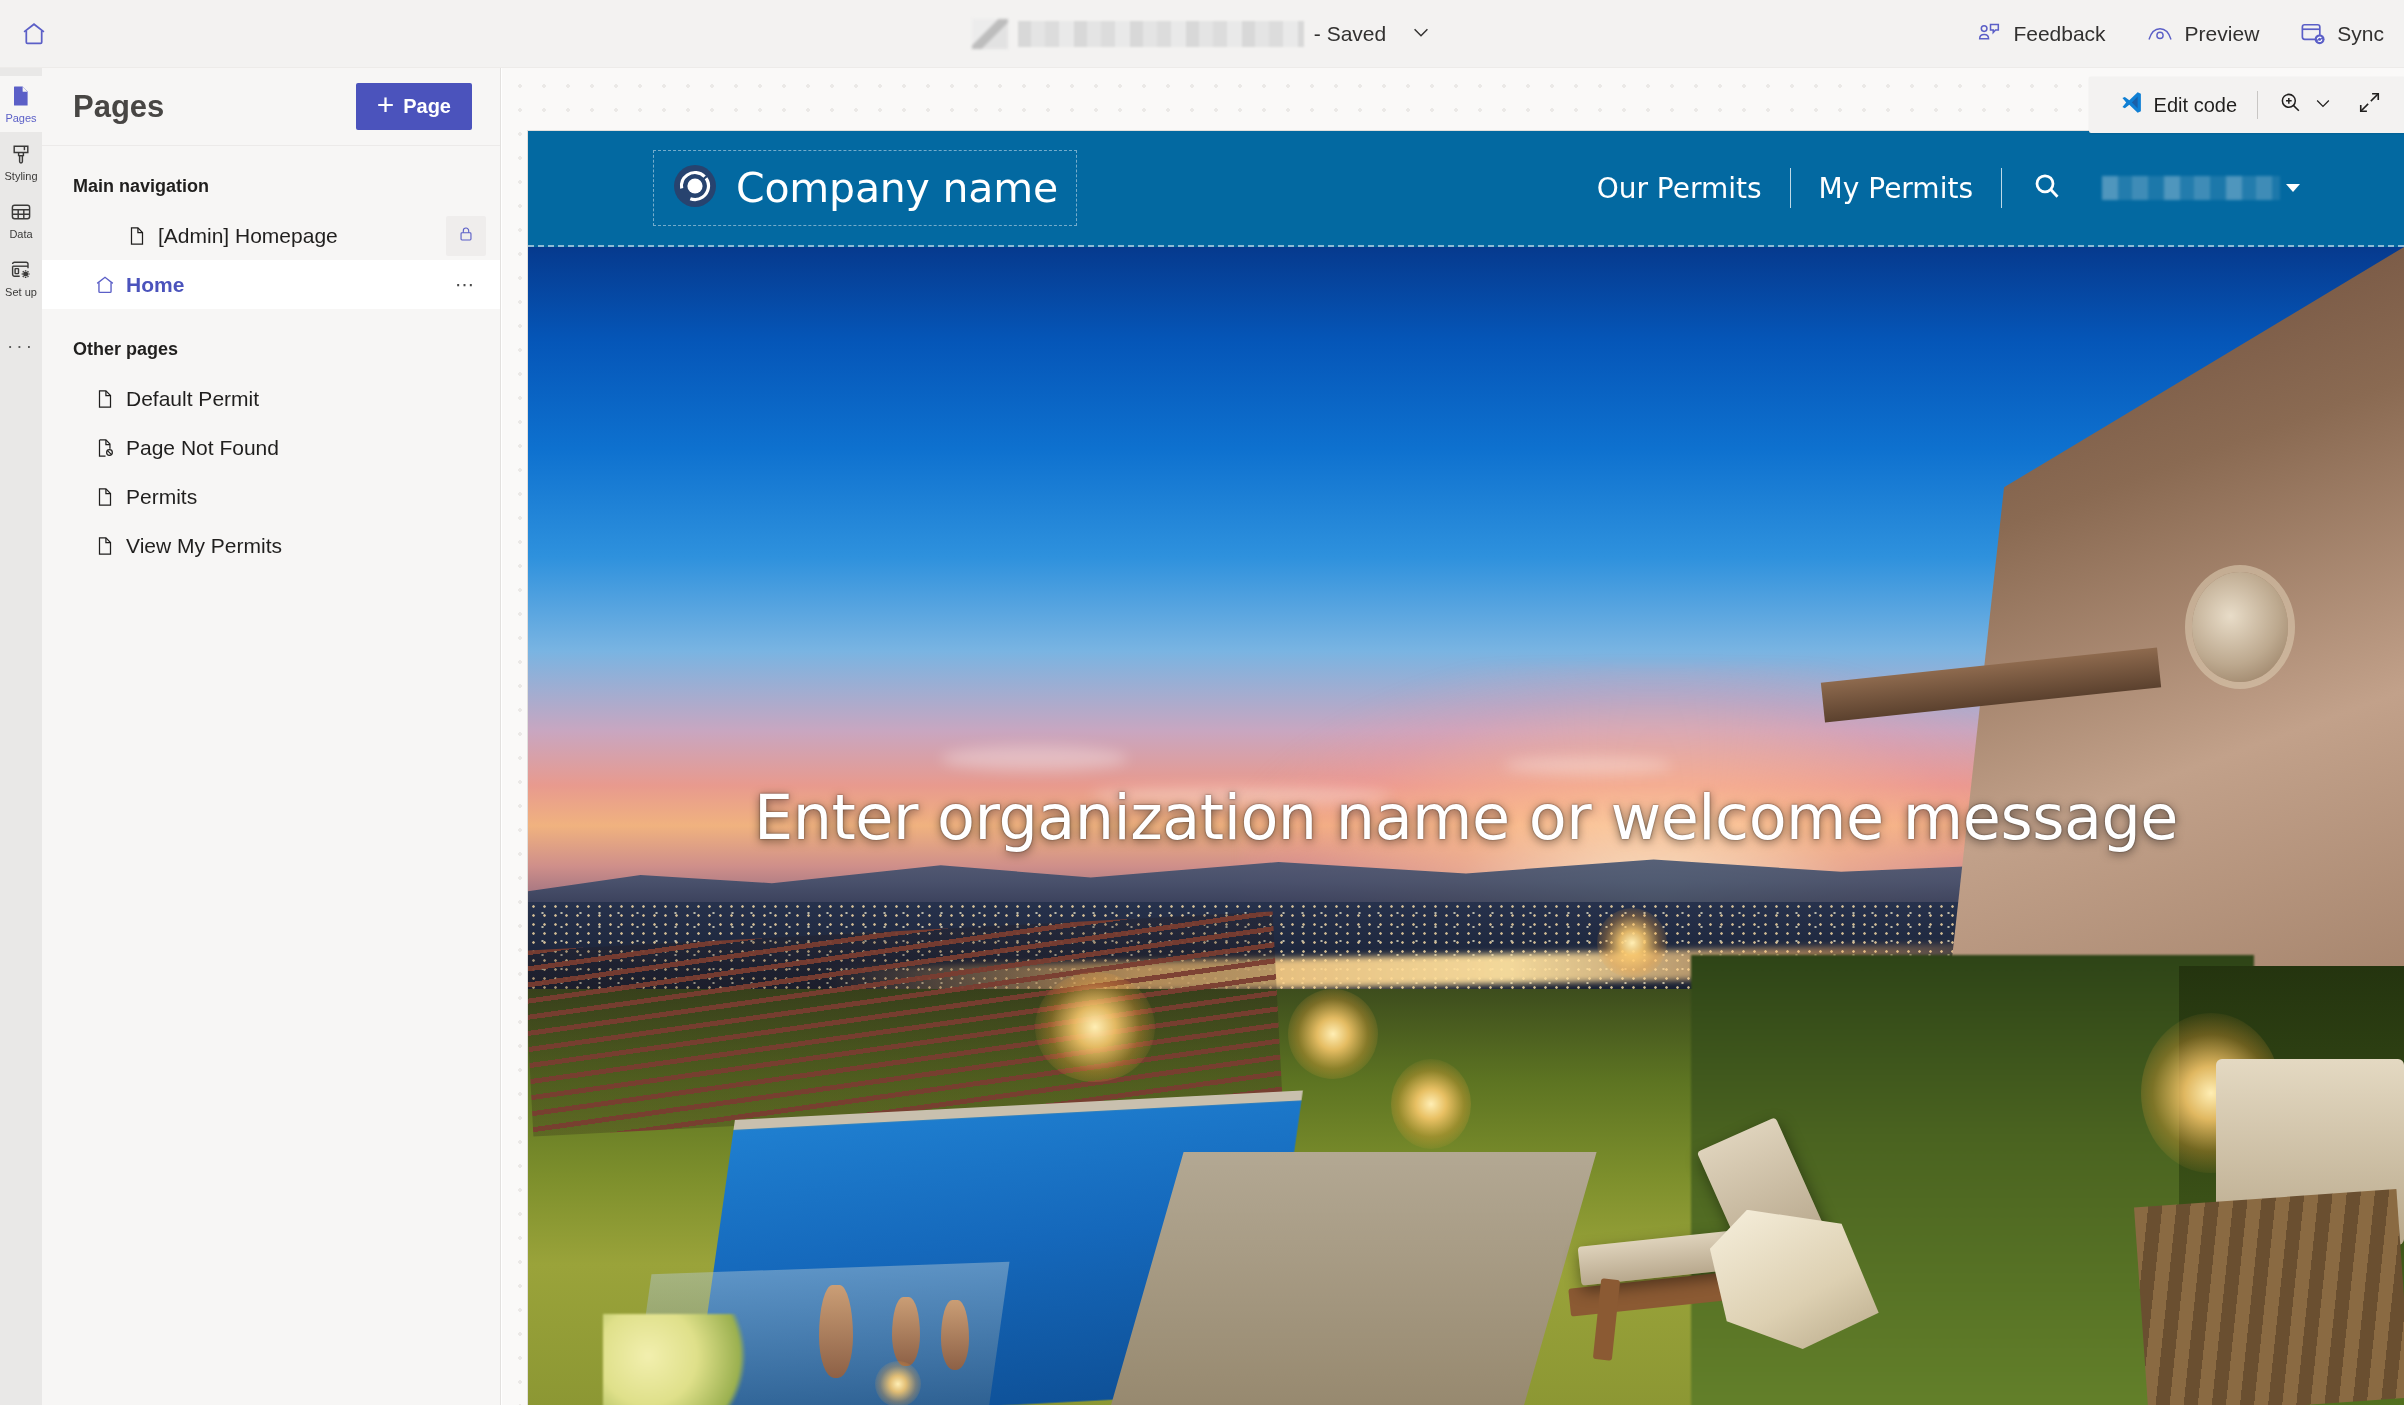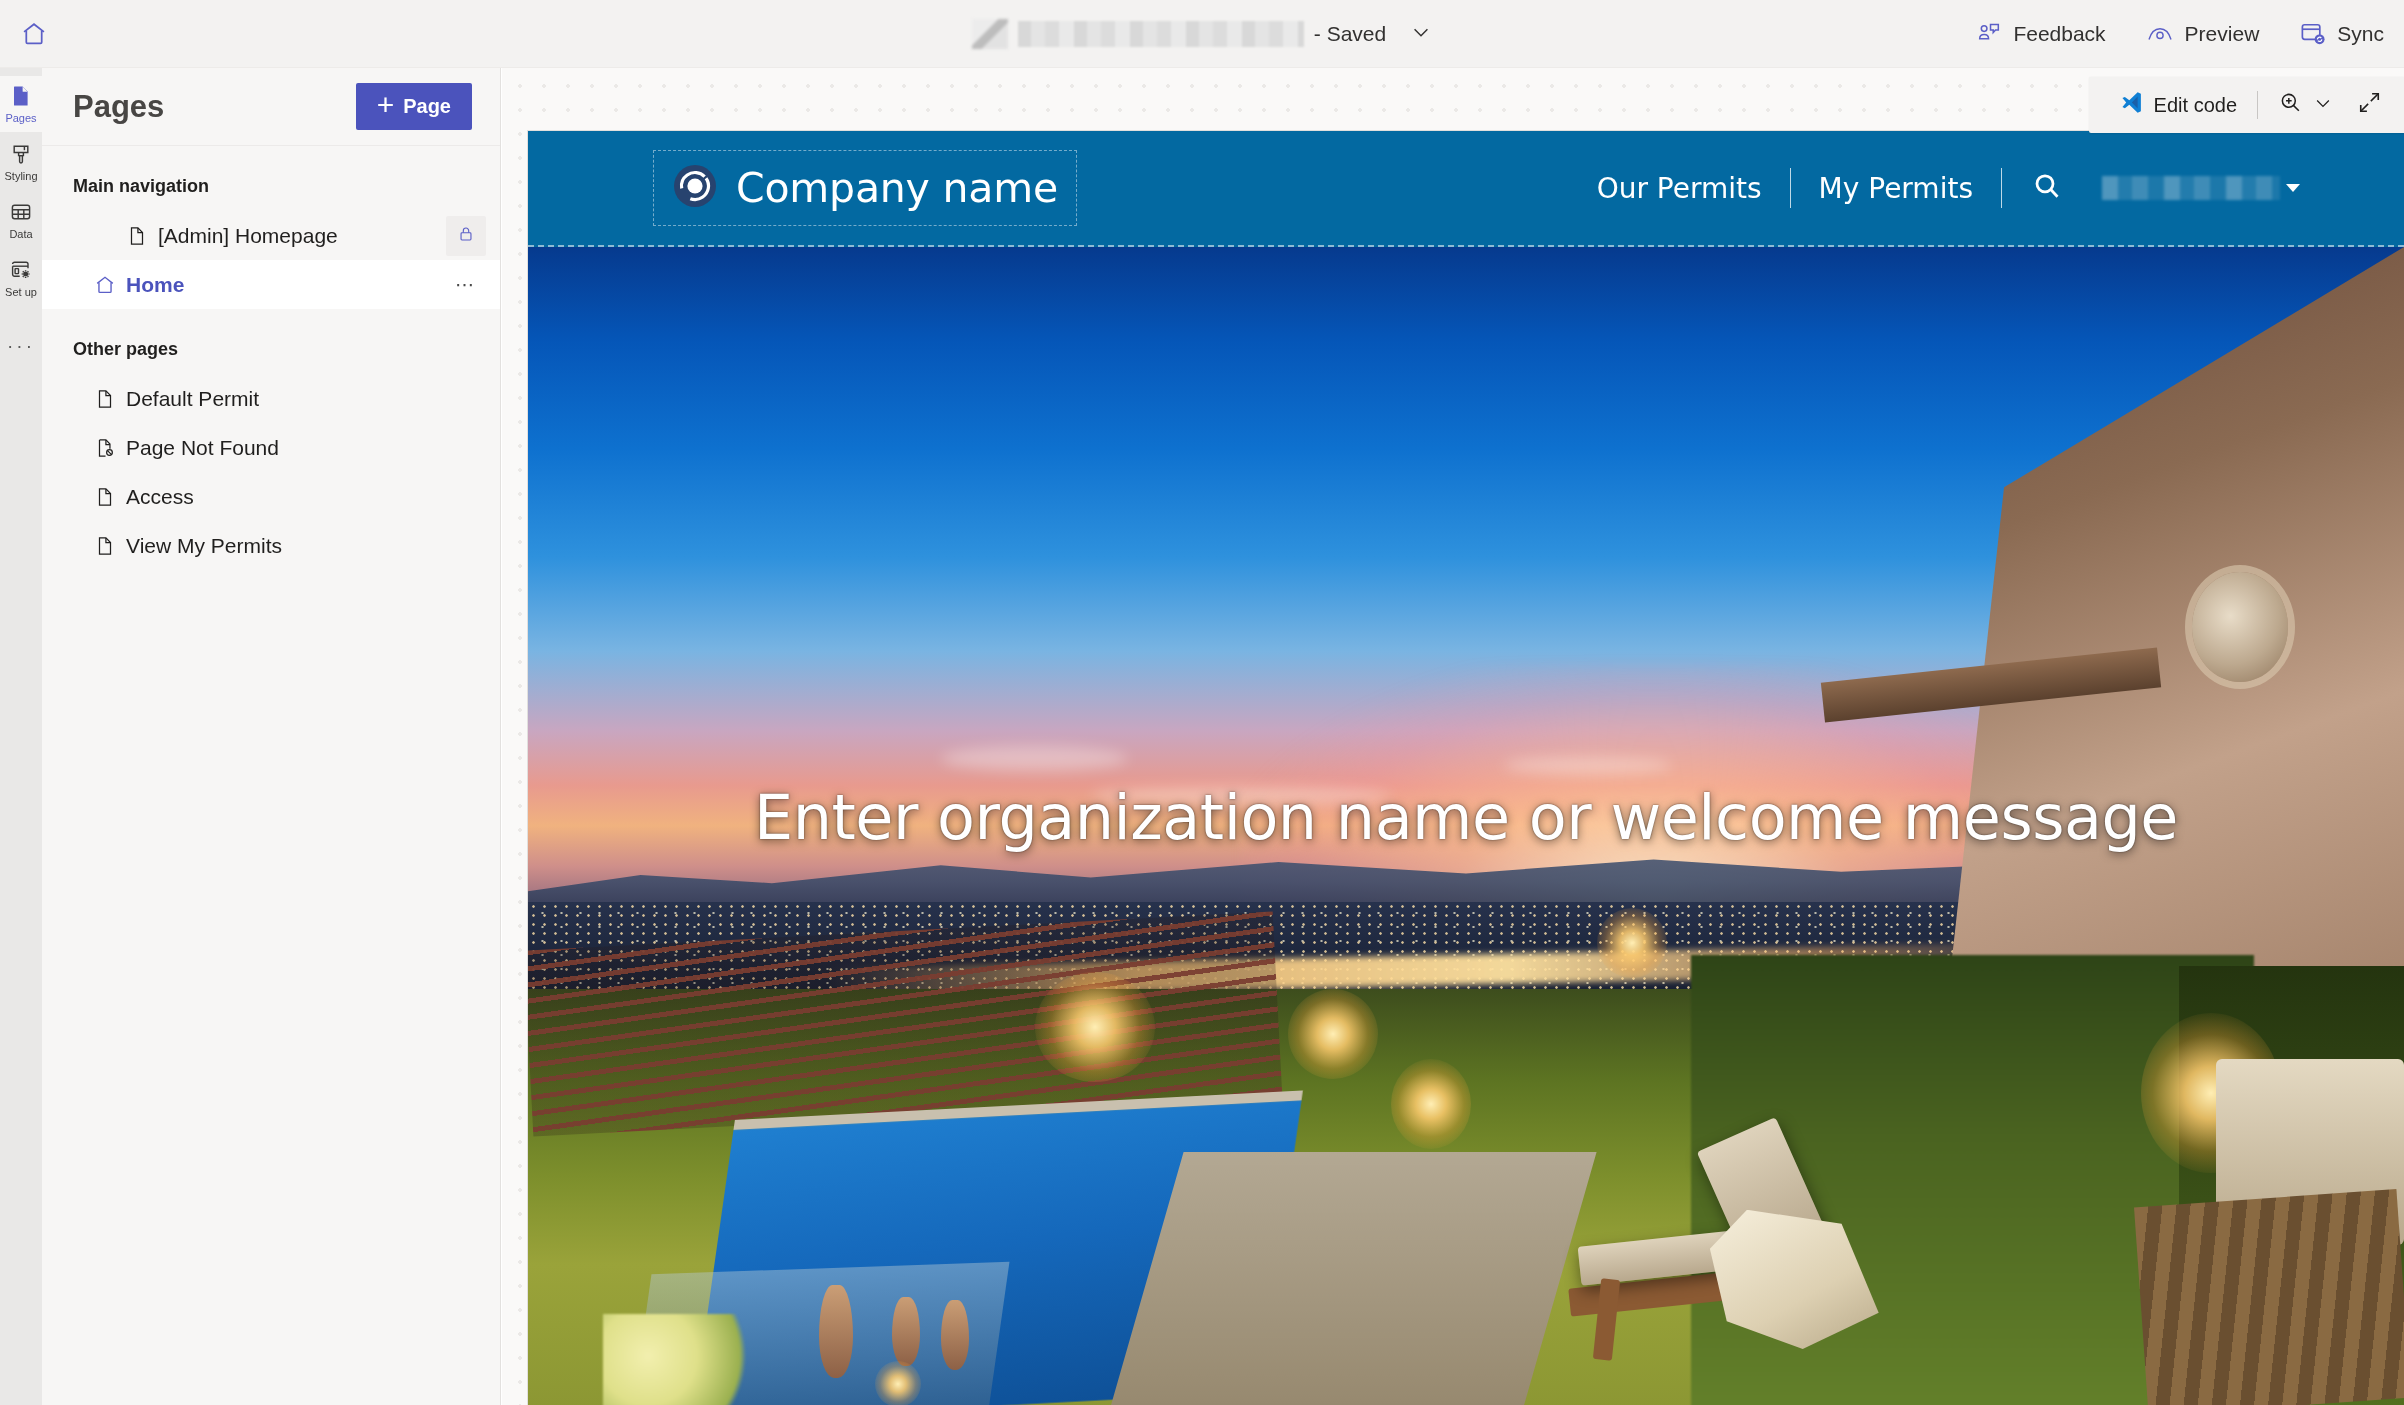--- a/index.html
+++ b/index.html
@@ -534,21 +534,21 @@
     <span class="tlabel">Page Not Found</span>
   </div>
 
   <div class="tree-item">
     <span class="ticon">
       <svg width="22" height="22" viewBox="0 0 24 24" fill="none" stroke="#201f1e" stroke-width="1.35">
         <path d="M6 3.2h7l5 5v12.6H6z"></path>
         <path d="M13 3.2v5h5"></path>
       </svg>
     </span>
-    <span class="tlabel">Access</span>
+    <span class="tlabel">Permits</span>
   </div>
 
   <div class="tree-item">
     <span class="ticon">
       <svg width="22" height="22" viewBox="0 0 24 24" fill="none" stroke="#201f1e" stroke-width="1.35">
         <path d="M6 3.2h7l5 5v12.6H6z"></path>
         <path d="M13 3.2v5h5"></path>
       </svg>
     </span>
     <span class="tlabel">View My Permits</span>

